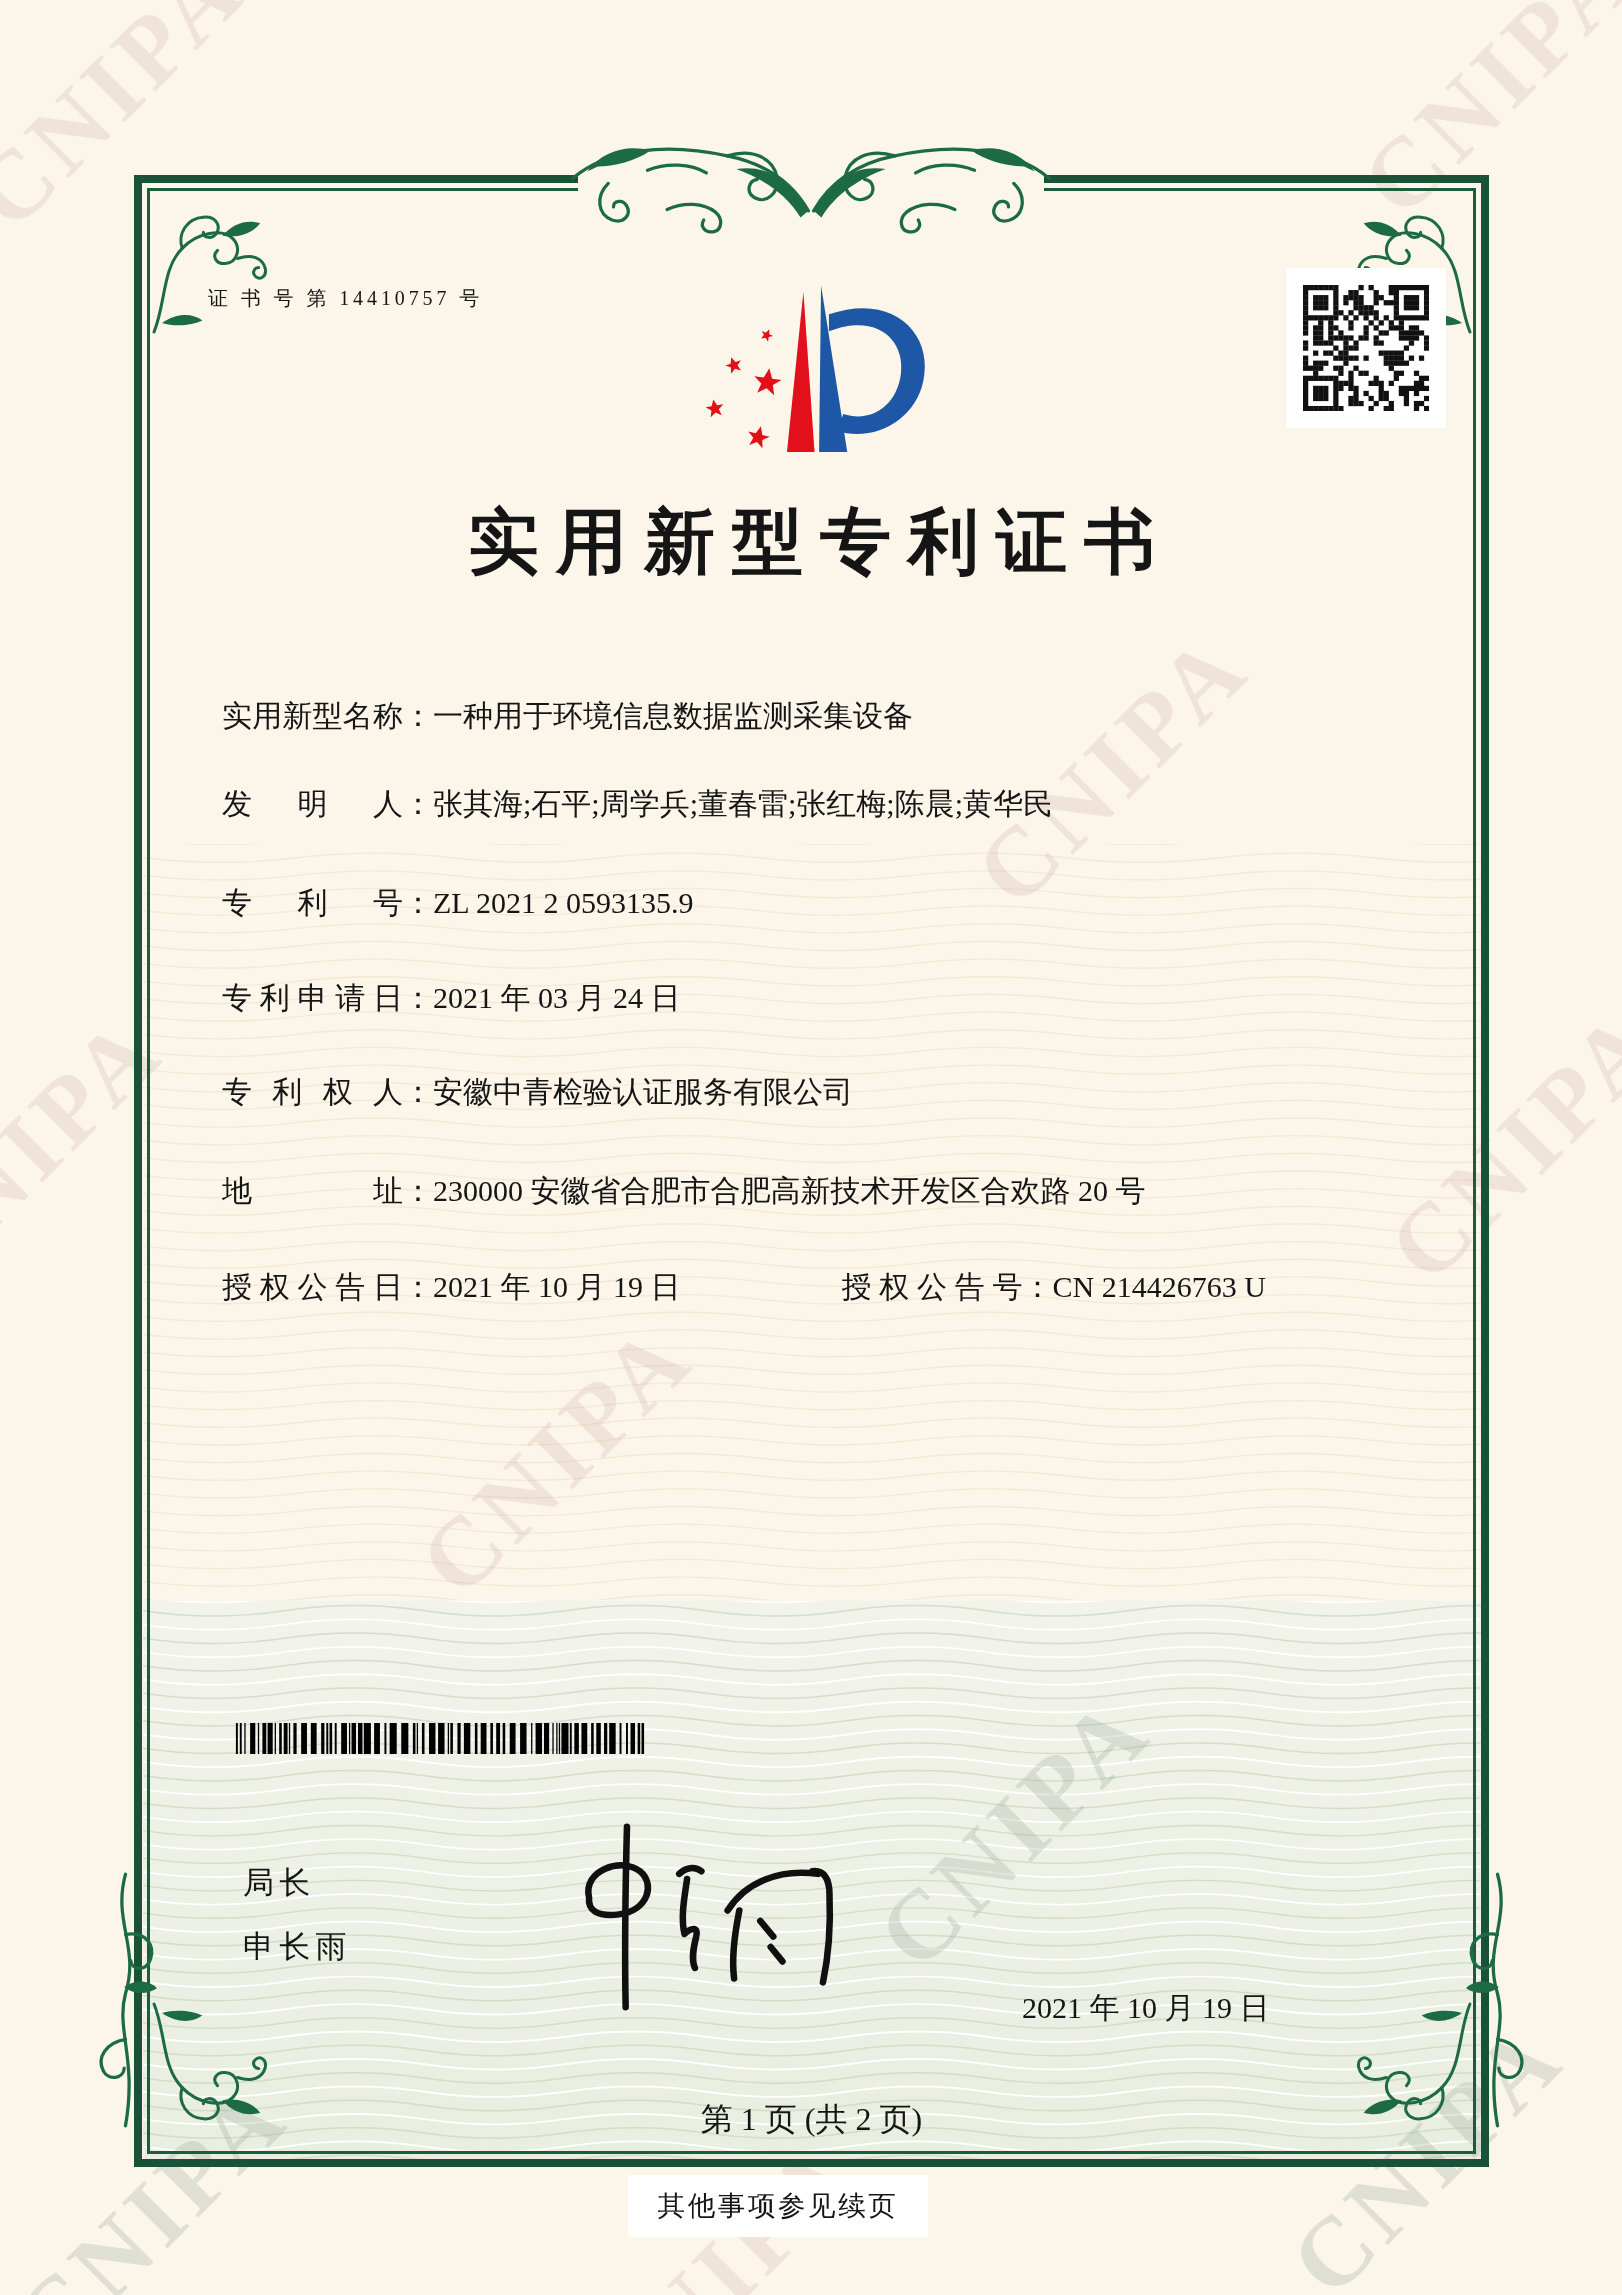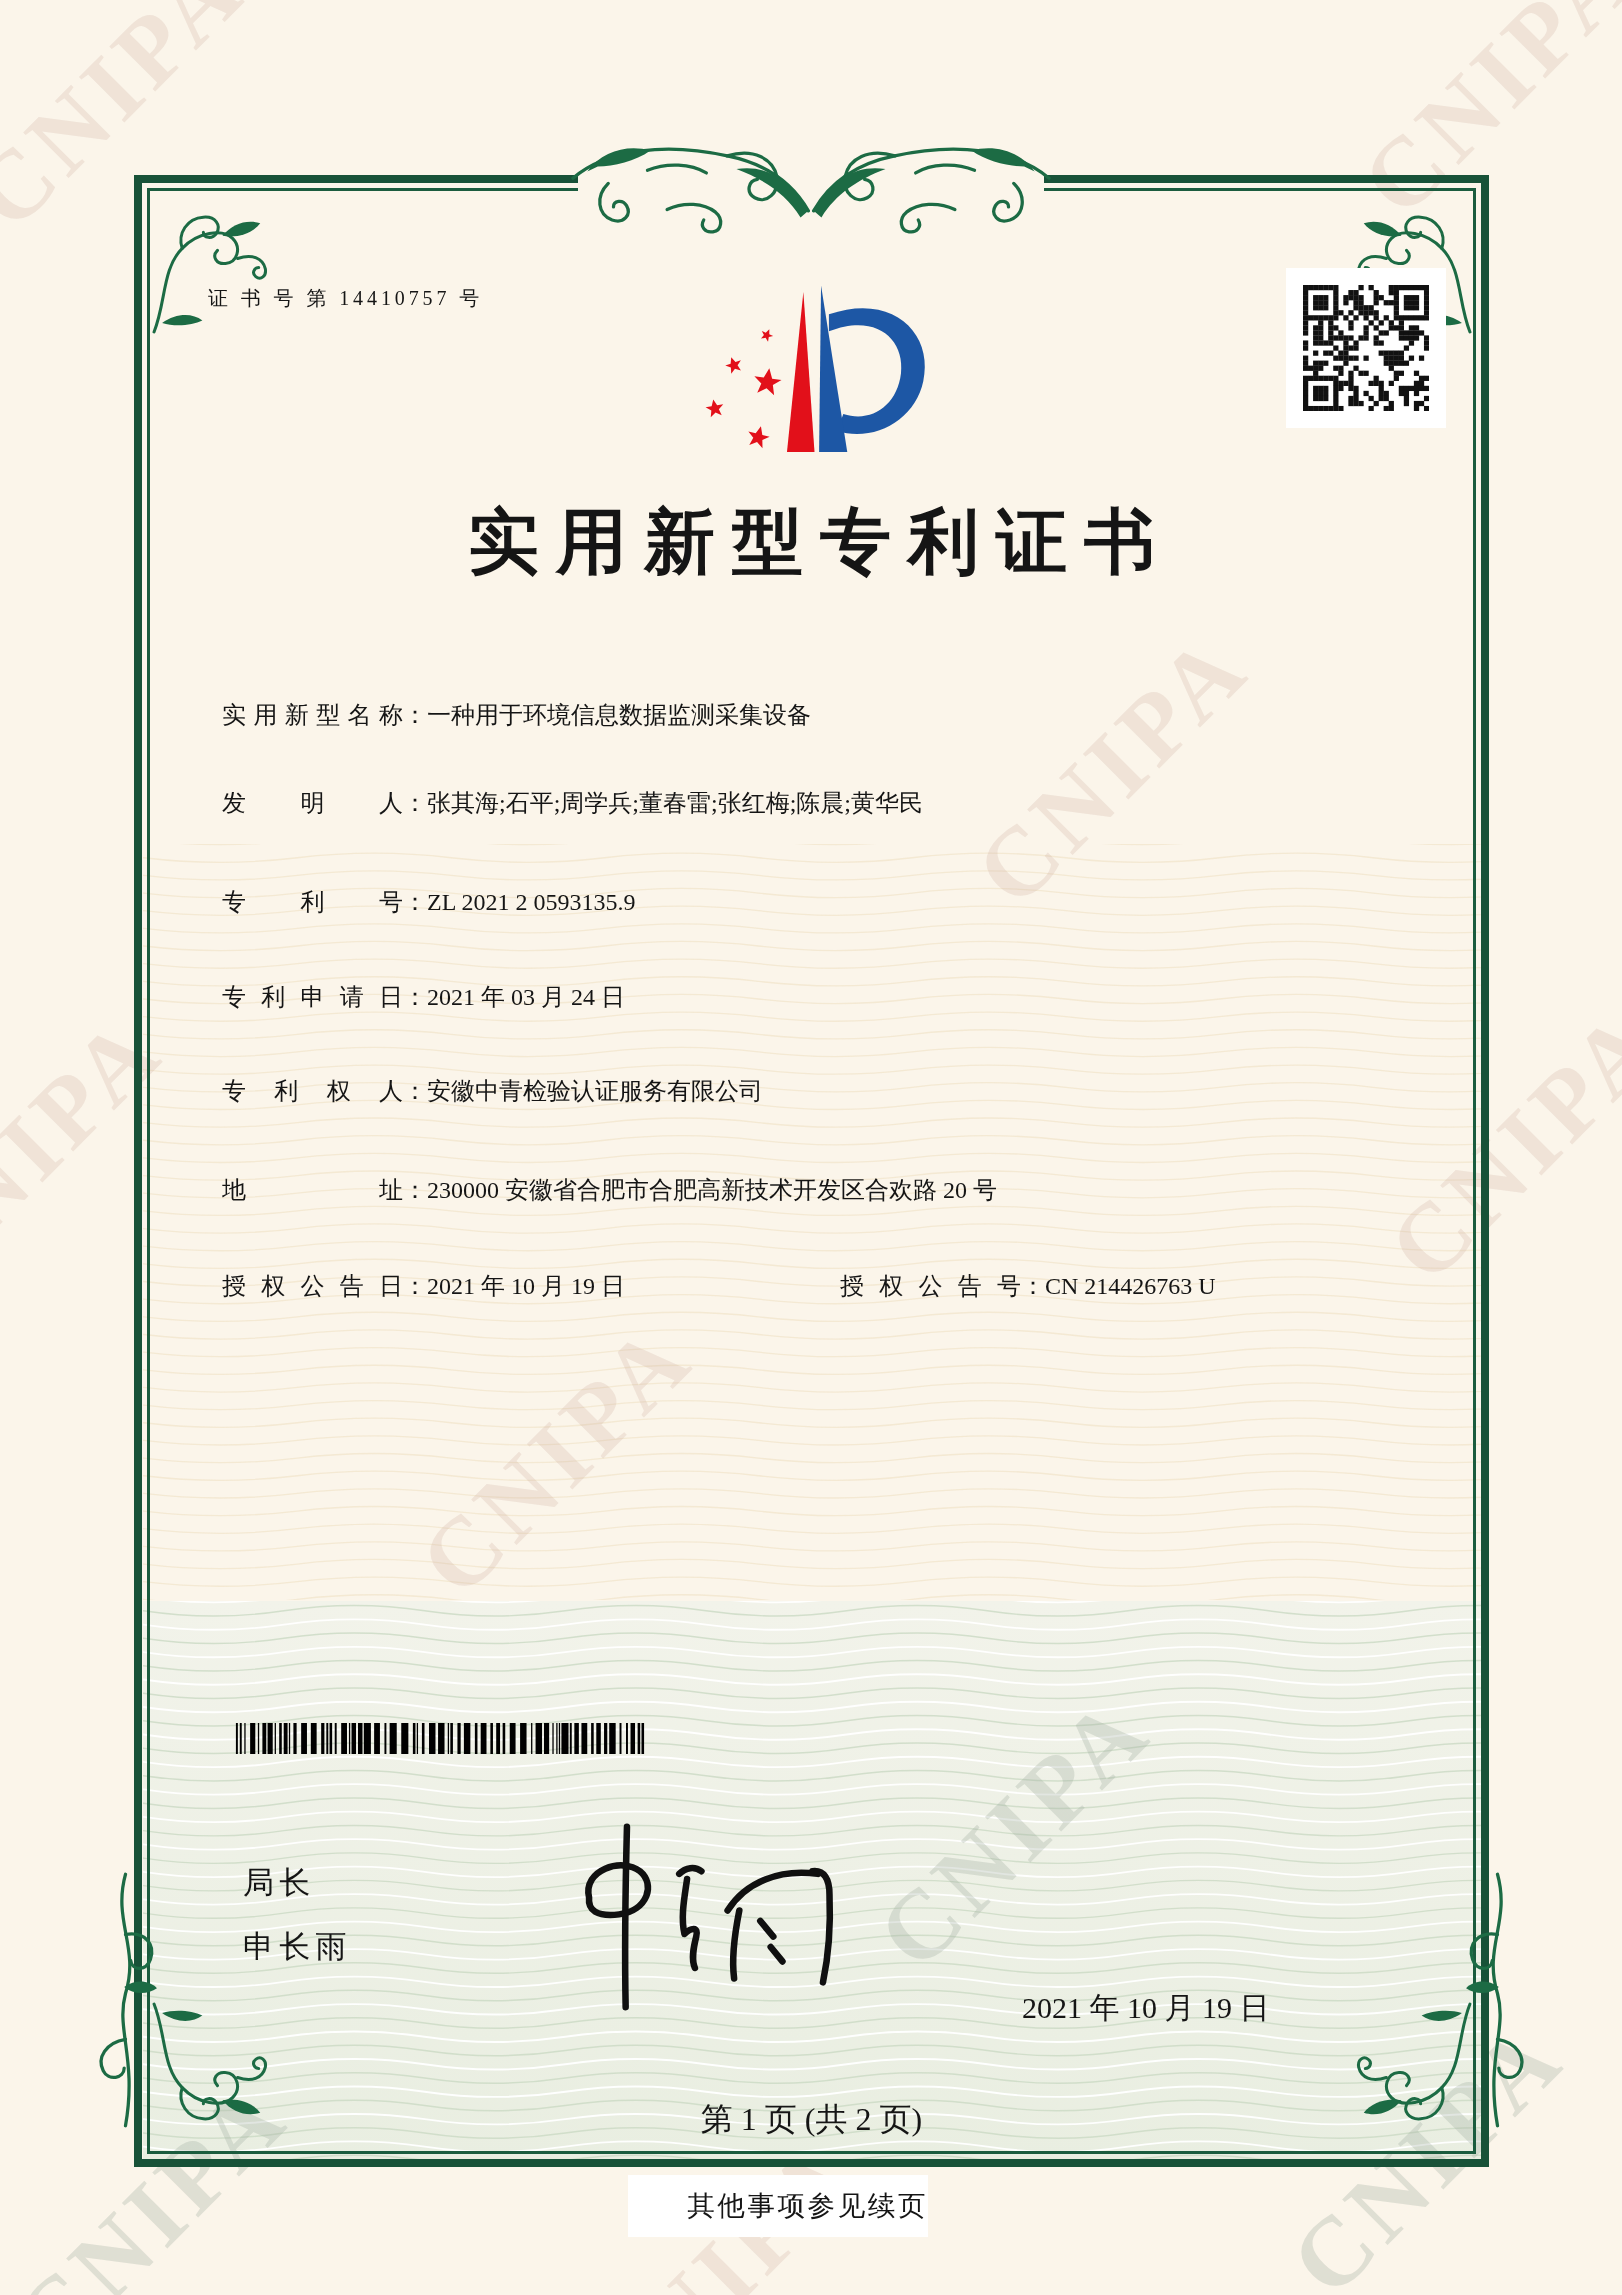--- a/index.html
+++ b/index.html
@@ -27,34 +27,34 @@
     transform:translate(-50%,-50%) rotate(-45deg);
     color:rgba(201,164,150,0.22);pointer-events:none;
   }
   .wm.green{color:rgba(158,173,158,0.30);}
   
   .cert-no{left:208px;top:285px;font-size:20px;letter-spacing:3.9px;}
   .title{
     left:0;right:0;top:489px;text-align:center;
     font-size:71px;font-weight:700;letter-spacing:17px;margin-left:17px;margin-top:6px;
   }
-  .field-row{position:absolute;left:222px;font-size:24px;line-height:41px;white-space:nowrap;}
+  .field-row{position:absolute;left:222px;font-size:30px;line-height:41px;white-space:nowrap;}
   .flabel{
     display:inline-block;width:181px;vertical-align:top;
     text-align:justify;text-align-last:justify;text-justify:distribute;
   }
   .pair1{display:inline-block;width:612px;vertical-align:top;}
   .paras{position:absolute;left:222px;top:1336px;width:1205px;font-size:29.4px;line-height:48px;}
   .paras p{margin:0;text-indent:59px;text-align:justify;}
   .officer{position:absolute;left:243px;font-size:31px;letter-spacing:5.2px;text-align:right;}
   .issue-date{position:absolute;left:1022px;top:1988px;font-size:30px;}
   .page-footer{position:absolute;left:0;right:0;top:2098px;text-align:center;font-size:32px;}
   .note-box{
     position:absolute;left:628px;top:2175px;width:300px;height:62px;background:#ffffff;
-    text-align:right;font-size:27.5px;line-height:62px;letter-spacing:2.6px;
+    text-align:center;font-size:27.5px;line-height:62px;letter-spacing:2.6px;
   }
   .qr-box{position:absolute;left:1286px;top:268px;width:160px;height:160px;background:#ffffff;}
   .qr-box svg{position:absolute;left:17px;top:17px;}
   .green-band{
     position:absolute;left:143px;top:1601px;width:1338px;height:564px;
     background:linear-gradient(#f2f3ea,#e9eee1);
   }
 </style>
 </head>
 <body>

